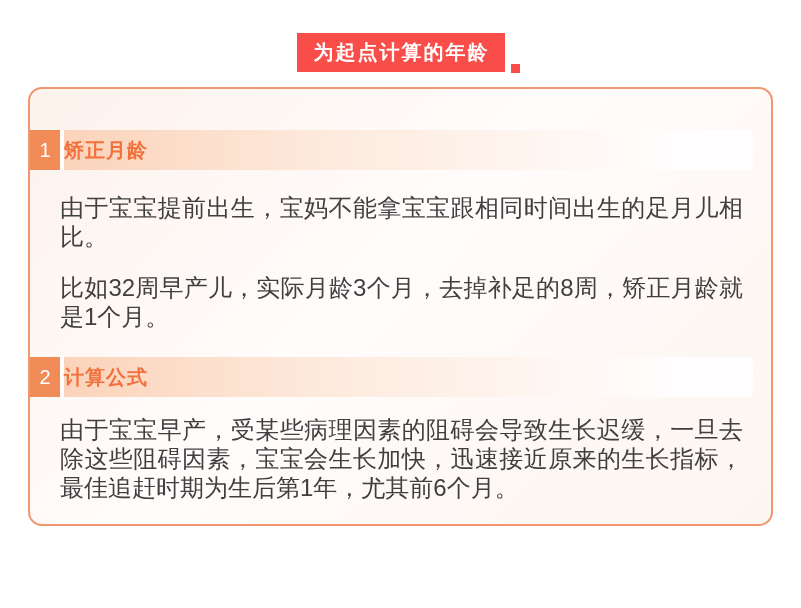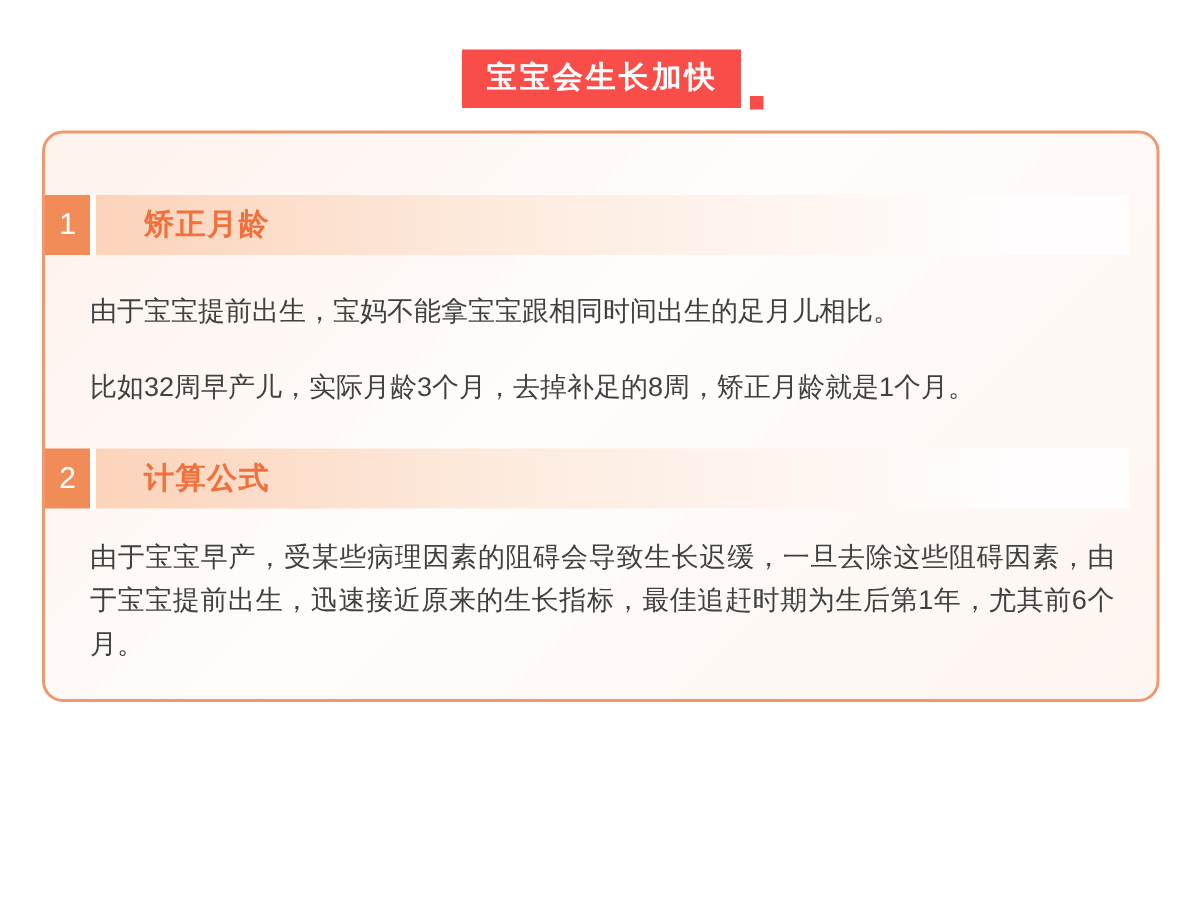--- a/index.html
+++ b/index.html
@@ -23,36 +23,36 @@
   
   .sec-header { display:flex; height:40px; margin:41px 18px 0 0; }
   .sec-header.second { margin-top:26px; }
   .badge { width:30px; background:#f18c59; color:#ffffff; font-size:20px;
     text-align:center; line-height:40px; flex:0 0 auto; }
   .badge-gap { width:4px; background:rgba(255,255,255,.85); flex:0 0 auto; }
   .strip { flex:1; background:linear-gradient(90deg,#fbd3ba 0%,#fcе; ,#fdeadd 35%,#fffdfd 88%);
     background:linear-gradient(90deg,#fbd3ba 0%,#fdeadd 38%,#fffdfd 88%);
     border-radius:0 2px 2px 0; }
   .sec-title { color:#f2703c; font-size:20px; font-weight:bold;
-    line-height:40px; padding-left:32px; letter-spacing:1px; }
+    line-height:40px; letter-spacing:1px; }
 
   
-  .sec-body { padding:23px 28px 0 30px; font-size:18px; line-height:29px;
+  .sec-body { padding:23px 28px 0 30px; font-size:24px; line-height:29px;
     color:#404040; text-align:justify; }
   .sec-body.second { padding-top:18px; }
   .sec-body p { margin:0 0 22px; }
   .sec-body p:last-child { margin-bottom:0; }
   .bold { font-weight:bold; }
 </style>
 </head>
 <body>
 
 <div class="banner-row">
   <div class="banner">
-    <span>宝宝会生长加快</span>
+    <span>为起点计算的年龄</span>
     <span class="banner-square"></span>
   </div>
 </div>
 
 <div class="card">
 
   <div class="sec-header">
     <div class="badge">1</div>
     <div class="badge-gap"></div>
     <div class="strip">
@@ -65,16 +65,16 @@
   </div>
 
   <div class="sec-header second">
     <div class="badge">2</div>
     <div class="badge-gap"></div>
     <div class="strip">
       <div class="sec-title">计算公式</div>
     </div>
   </div>
   <div class="sec-body second">
-    <p>由于宝宝早产，受某些病理因素的阻碍会导致生长迟缓，一旦去除这些阻碍因素，由于宝宝提前出生，迅速接近原来的生长指标，最佳追赶时期为生后第1年，尤其前6个月。</p>
+    <p>由于宝宝早产，受某些病理因素的阻碍会导致生长迟缓，一旦去除这些阻碍因素，宝宝会生长加快，迅速接近原来的生长指标，最佳追赶时期为生后第1年，尤其前6个月。</p>
   </div>
 
 </div>
 
 </body></html>

